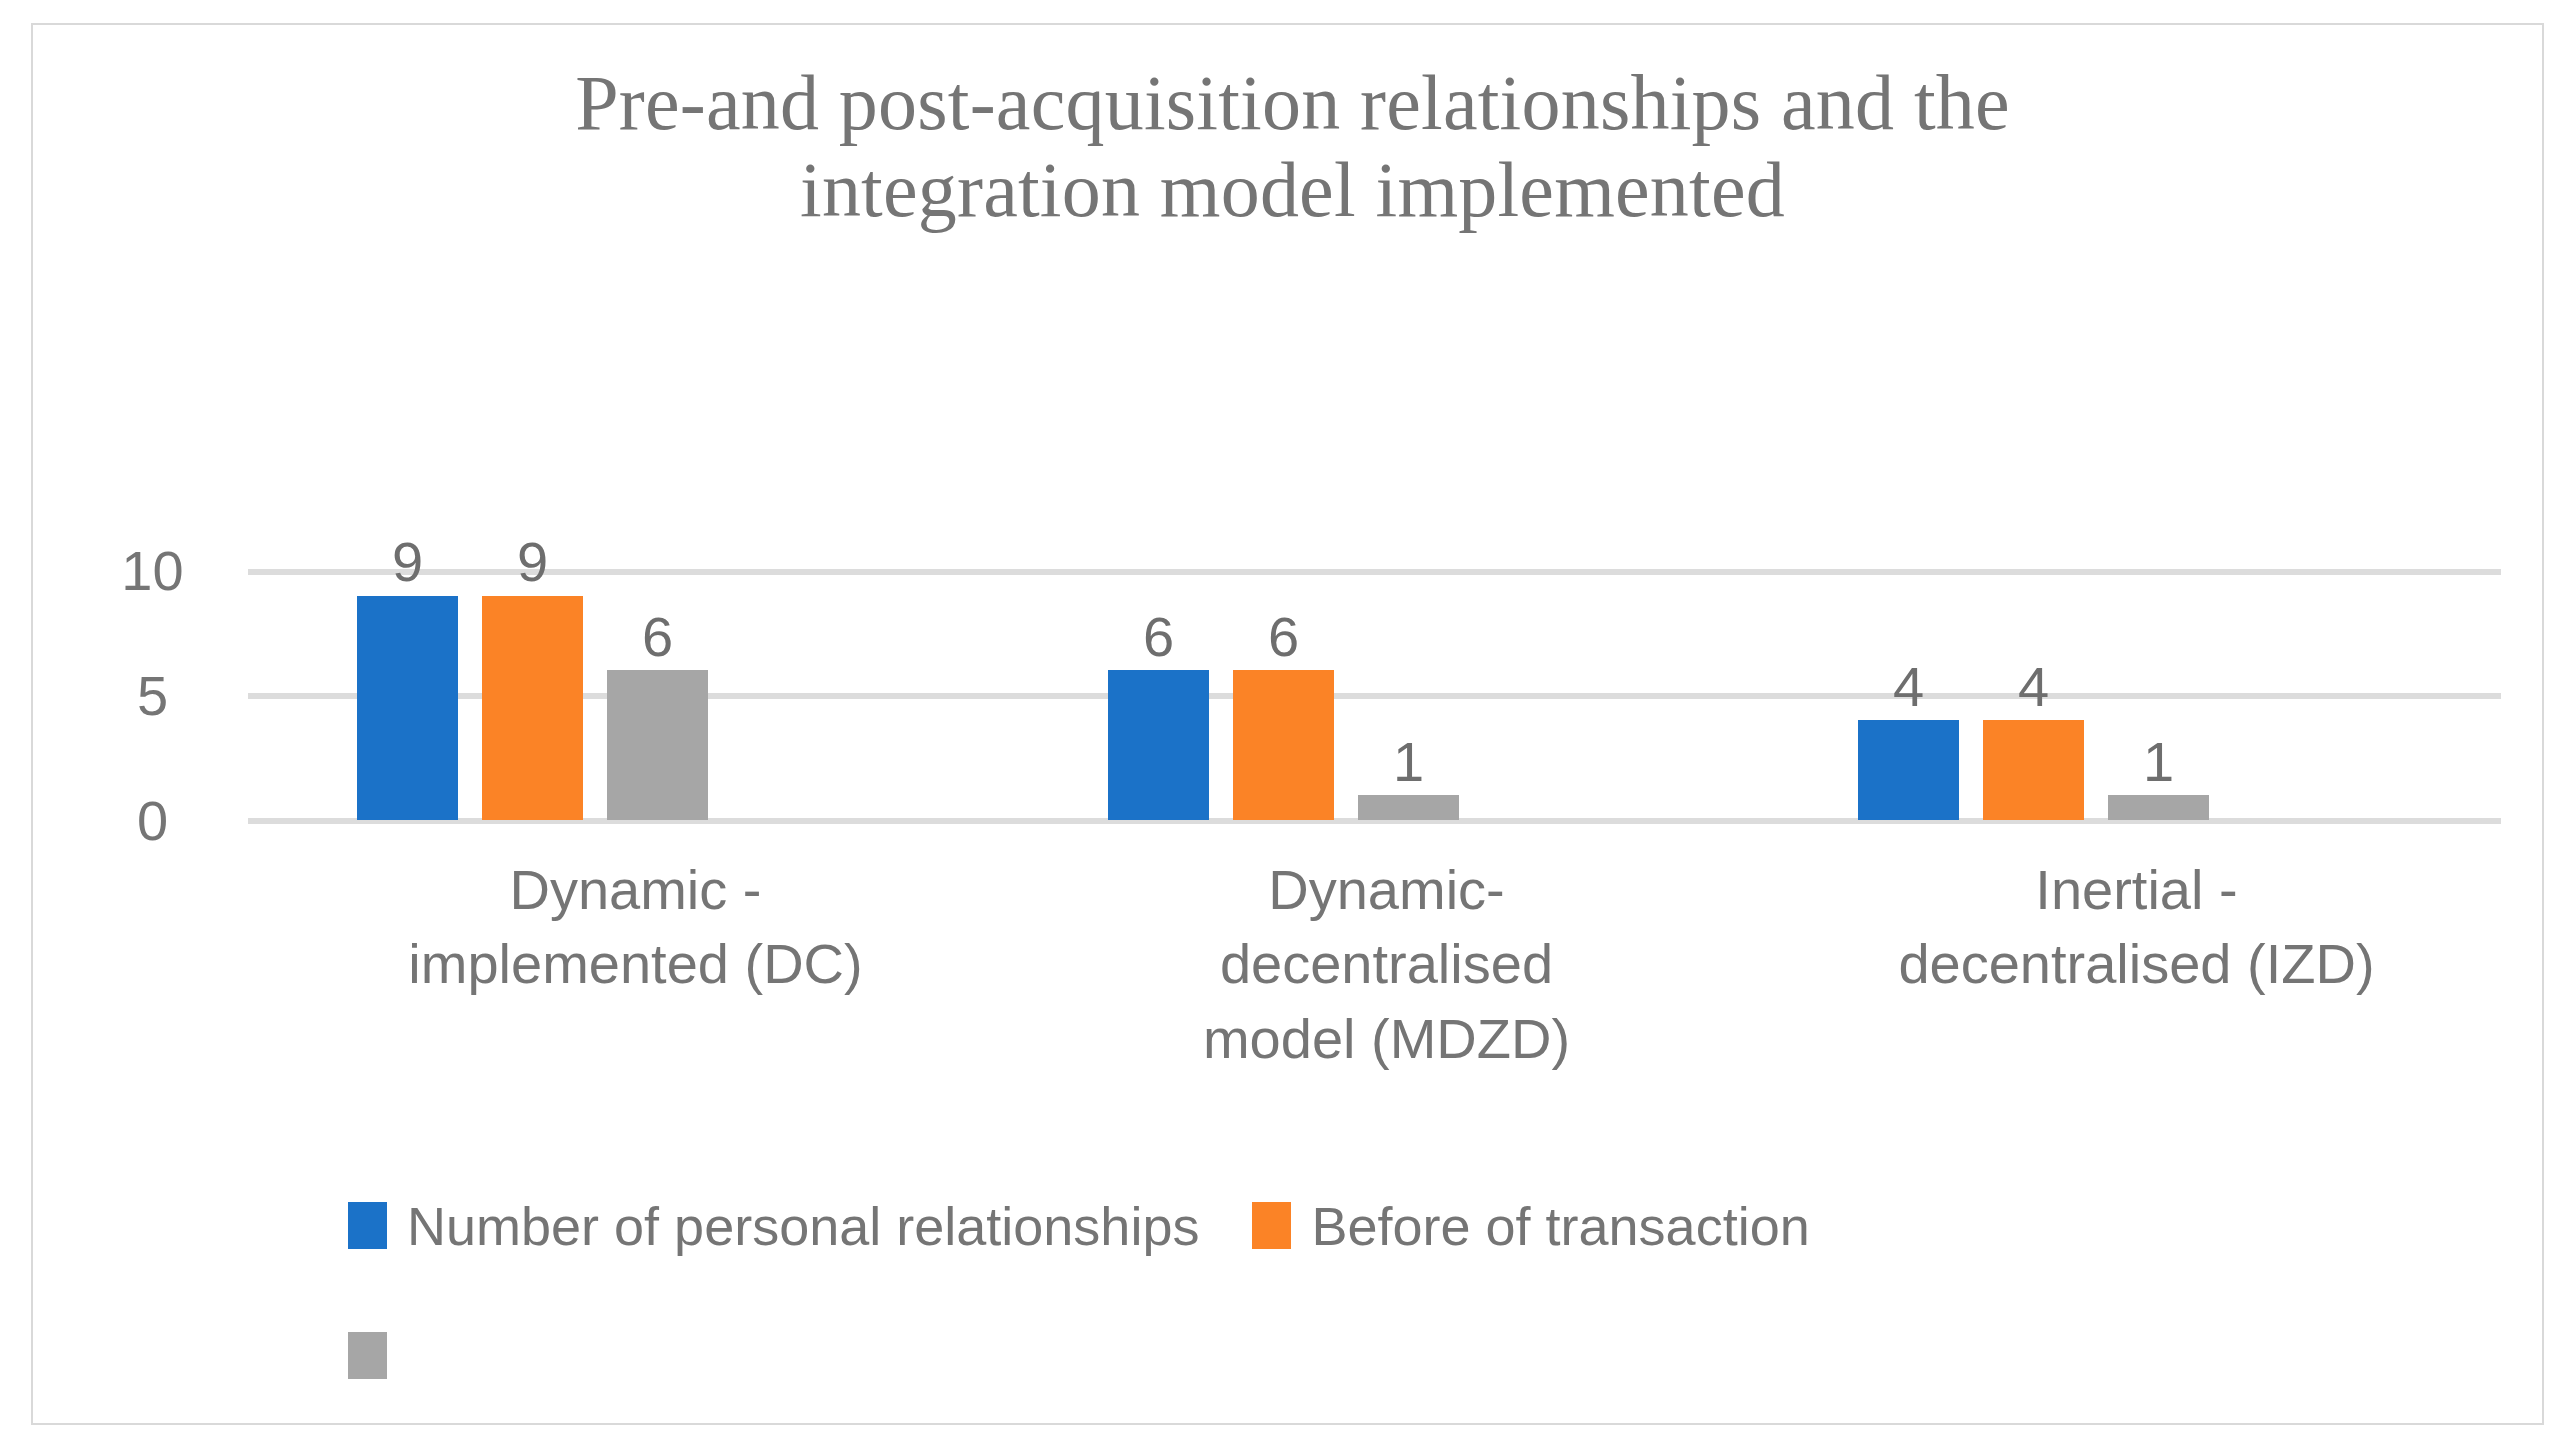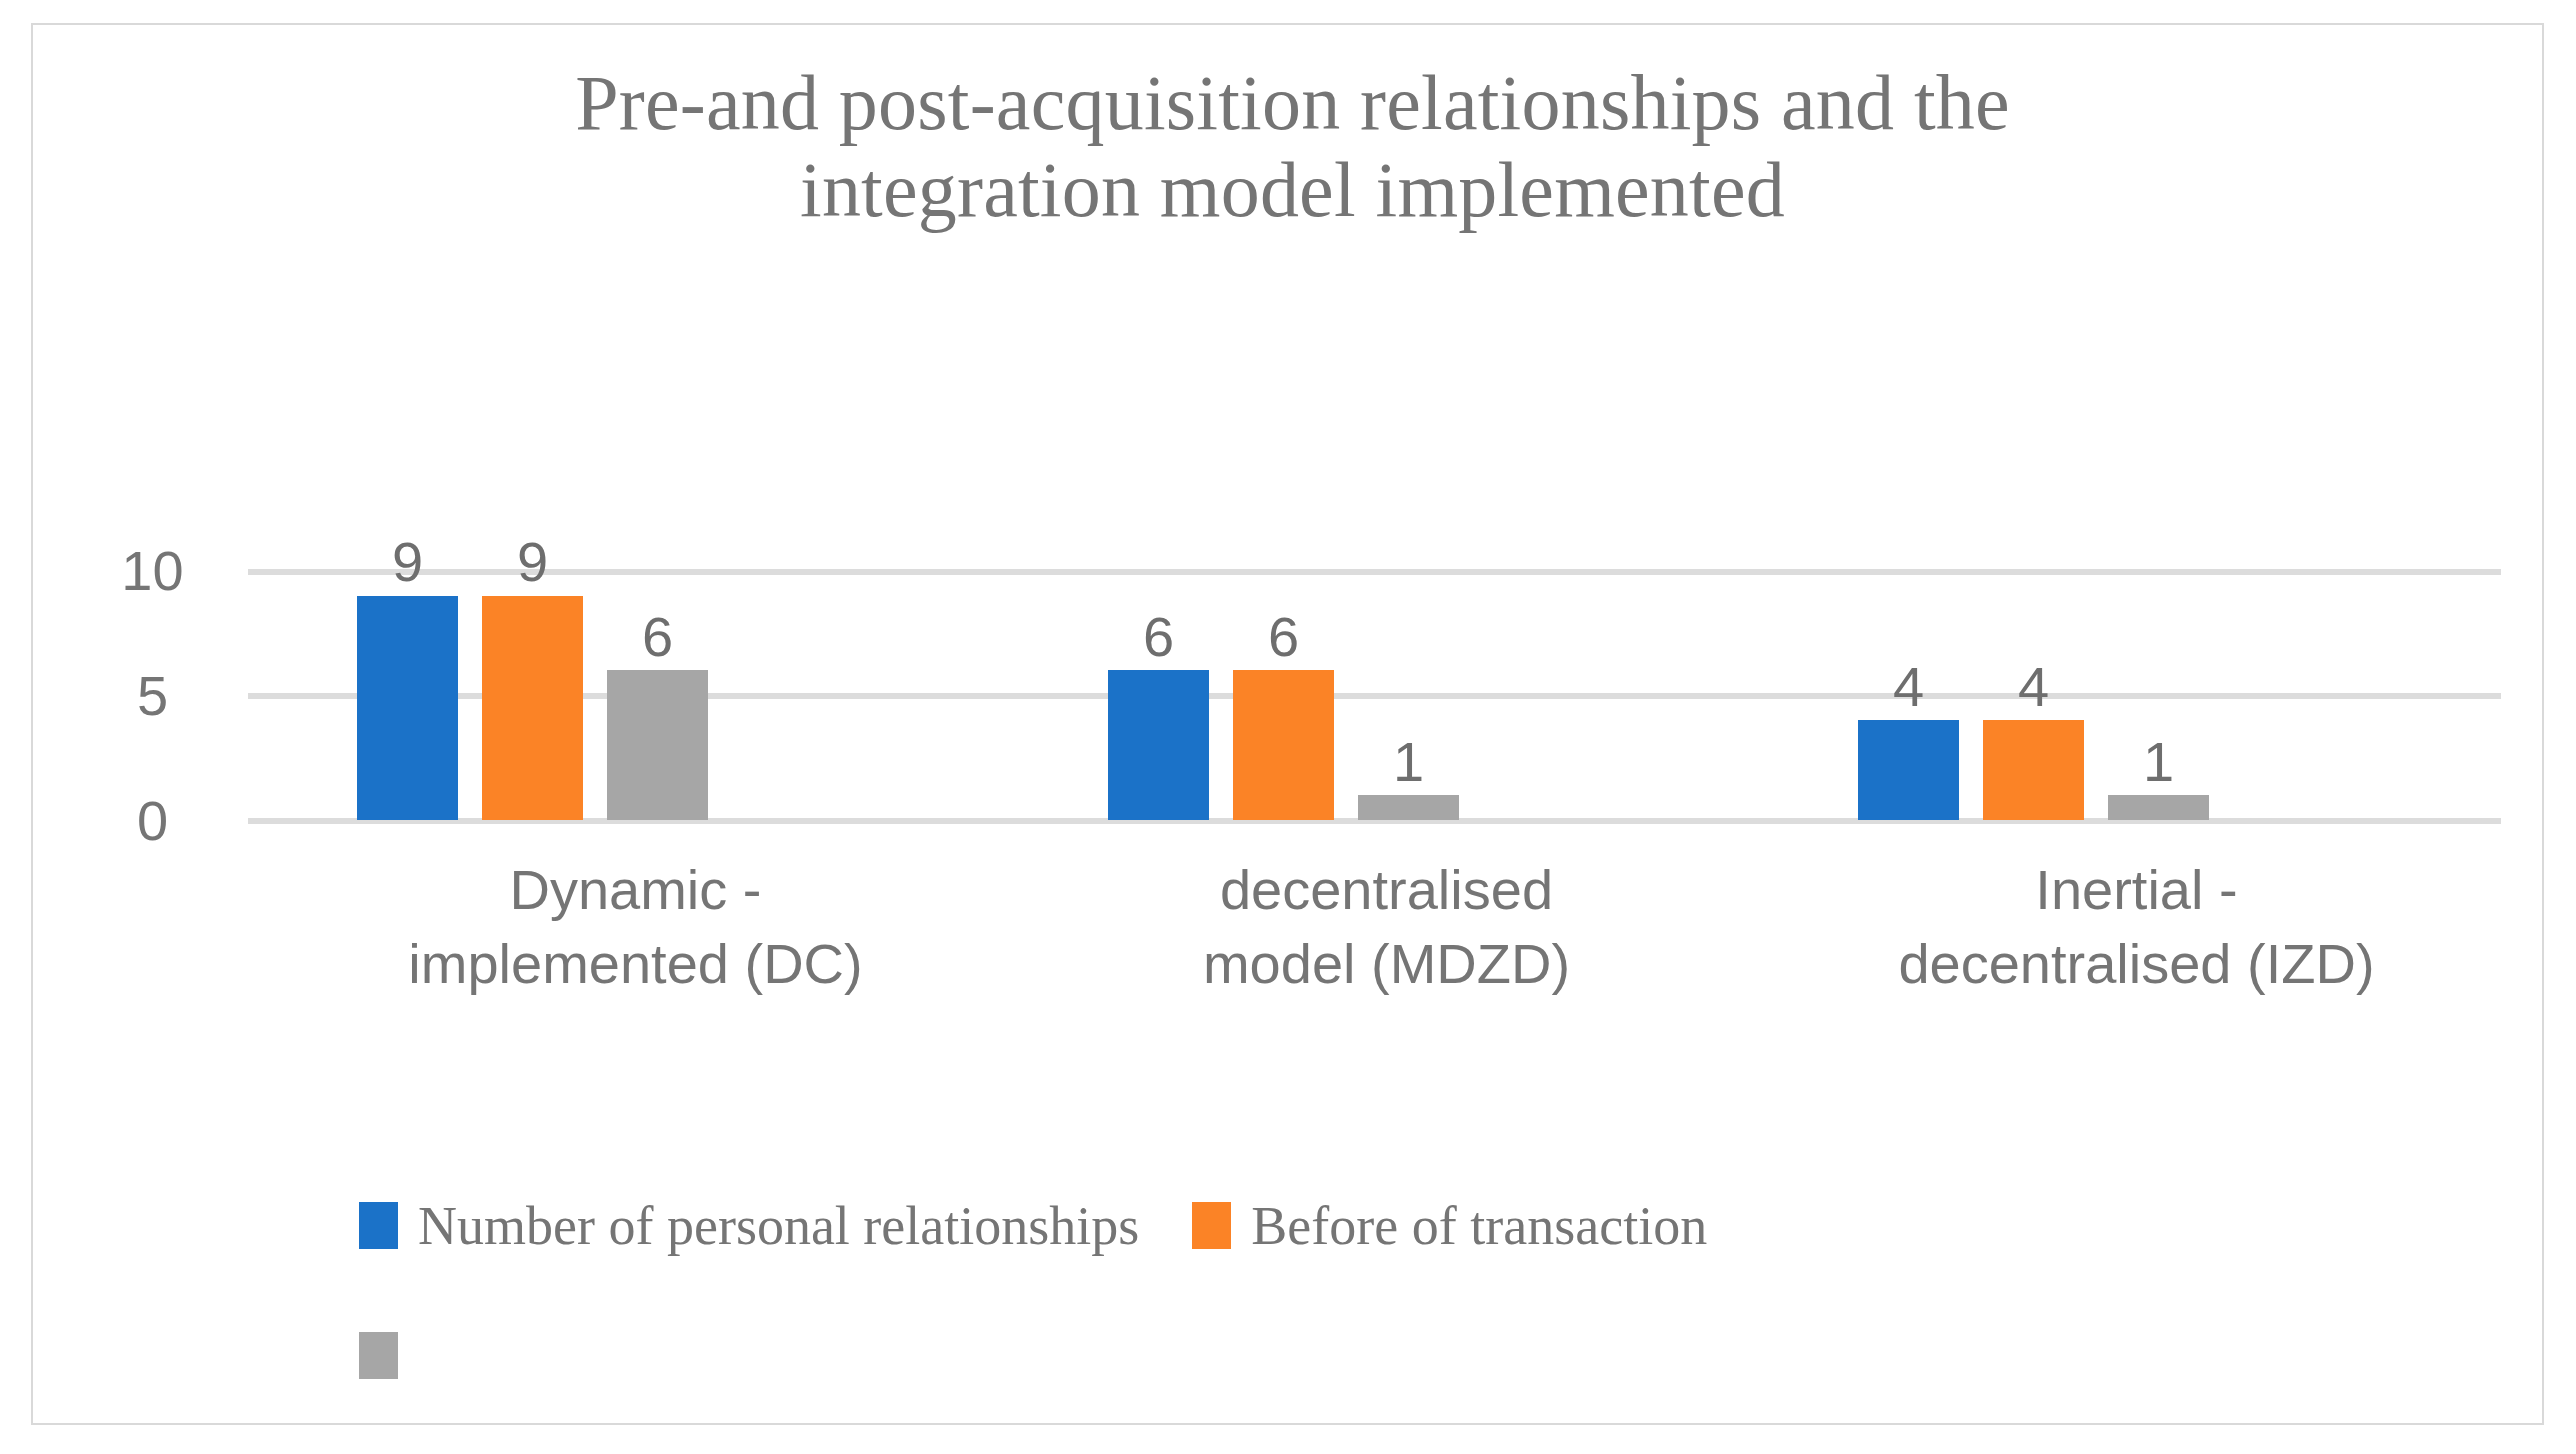--- a/index.html
+++ b/index.html
@@ -151,25 +151,24 @@
 
   
   #legend {
     position: absolute;
     left: 311px;
     top: 1174px;
     width: 1994px;
   }
   .legend-row {
     position: absolute;
-    left: 15px;
+    left: 4px;
     height: 54px;
     display: flex;
     align-items: flex-end;
-    font-family: Liberation Serif, serif;
   }
   .legend-row.r0 { top: 0px; }
   .legend-row.r1 { top: 130px; }
 
   .legend-item {
     display: flex;
     align-items: center;
     height: 54px;
   }
   .legend-swatch {
@@ -259,20 +258,21 @@
     </div>
 
   </div>
 
   <div id="category-axis">
     <div class="cat-label c0">
       <div>Dynamic -</div>
       <div>implemented (DC)</div>
     </div>
     <div class="cat-label c1">
+      <div>Dynamic-</div>
       <div>decentralised</div>
       <div>model (MDZD)</div>
     </div>
     <div class="cat-label c2">
       <div>Inertial -</div>
       <div>decentralised (IZD)</div>
     </div>
   </div>
 
   <div id="legend">

